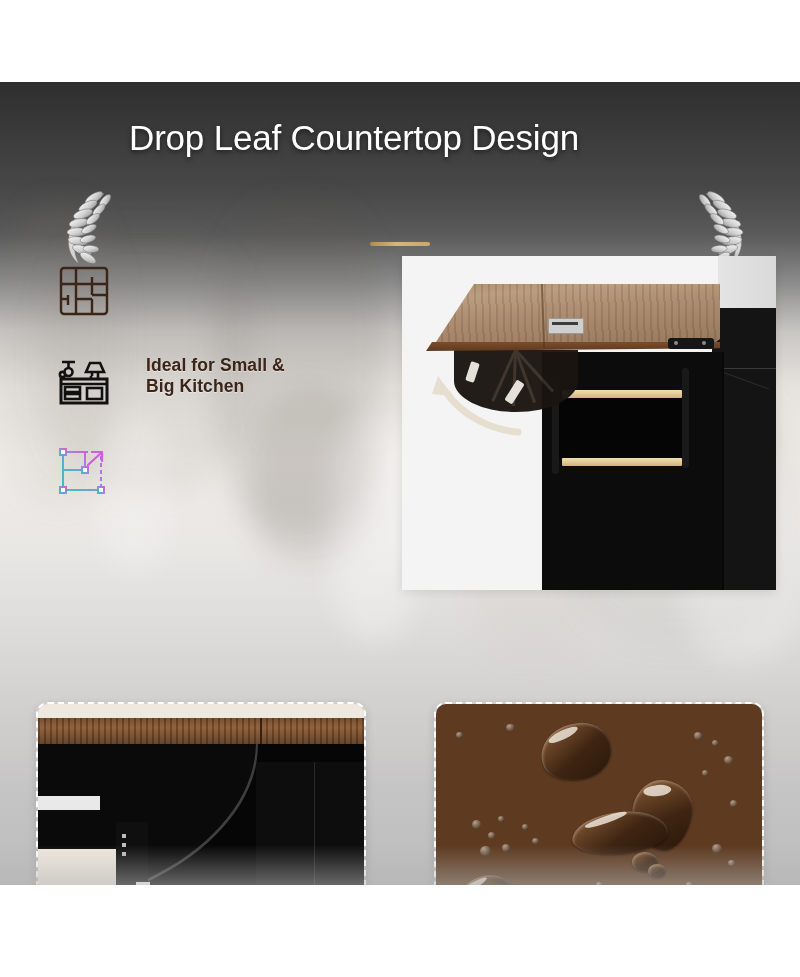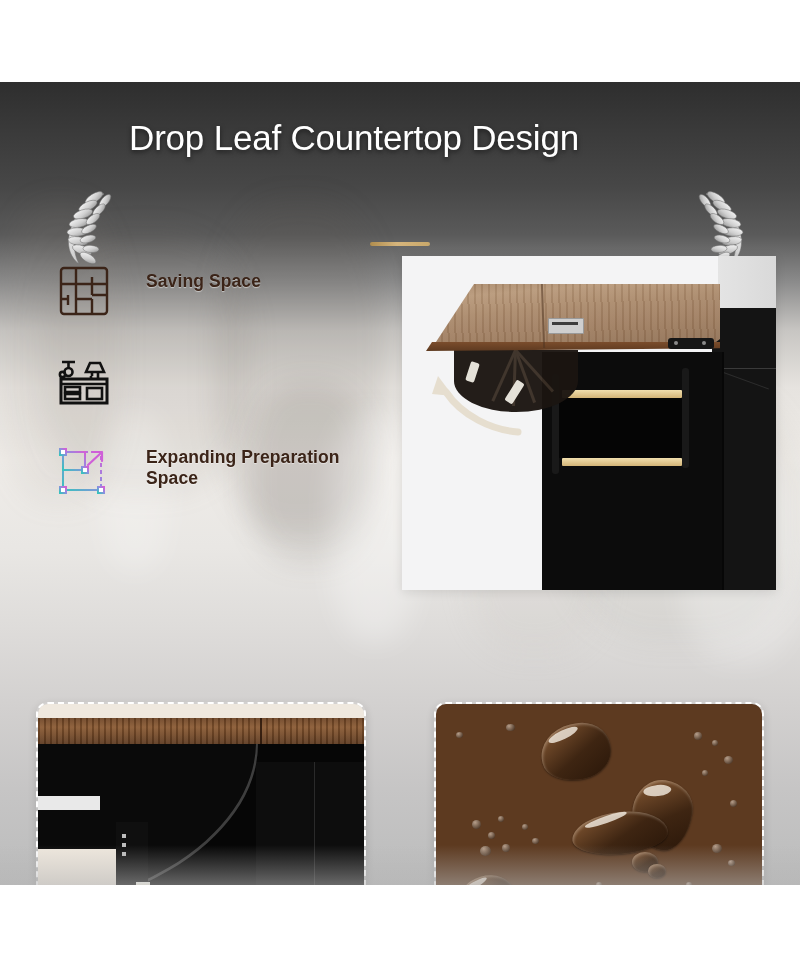--- a/index.html
+++ b/index.html
@@ -254,39 +254,40 @@
 
     <div class="features">
 
       <div class="feat f1">
         <span class="ico">
           <svg viewBox="0 0 52 52" width="52" height="52" fill="none" stroke="#3b2418" stroke-width="2.4">
             <rect x="3" y="3" width="46" height="46" rx="3"></rect>
             <path d="M3 19 H18 M18 3 V49 M18 19 H34 M34 12 V30 M34 19 H49 M34 30 H49 M18 34 H34 M34 34 V49 M3 34 H10 M10 30 V40"></path>
           </svg>
         </span>
-        <span class="ftxt">Saving Space</span>
       </div>
 
       <div class="feat f2">
         <span class="ico">
           <svg viewBox="0 0 52 52" width="52" height="52" fill="none" stroke="#111111" stroke-width="2.6">
             <path d="M4 7 H17 M10.5 7 V13"></path>
             <circle cx="10.5" cy="17" r="4"></circle>
             <circle cx="4.5" cy="19.5" r="2.6"></circle>
             <path d="M28 17 L32 8 H42 L46 17 Z"></path>
             <path d="M34 17 V21 M40 17 V21"></path>
             <rect x="3" y="24" width="46" height="24" stroke-width="3"></rect>
             <path d="M3 29 H49"></path>
             <rect x="7" y="32" width="15" height="5"></rect>
             <rect x="7" y="39" width="15" height="5"></rect>
             <rect x="29" y="33" width="15" height="11"></rect>
             <path d="M33 24 V21 M40 24 V21"></path>
           </svg>
         </span>
+        <span class="ftxt" style="white-space:pre-line">Ideal for Small &amp;
+Big Kitchen</span>
       </div>
 
       <div class="feat f3">
         <span class="ico">
           <svg viewBox="0 0 52 52" width="52" height="52" fill="none">
             <defs>
               <linearGradient id="tp" x1="0" y1="1" x2="1" y2="0">
                 <stop offset="0%" stop-color="#36c3bd"></stop>
                   <stop offset="55%" stop-color="#8f8de0"></stop>
                   <stop offset="100%" stop-color="#d45fd6"></stop>
@@ -297,22 +298,20 @@
             <rect x="5" y="7" width="22" height="18" stroke="url(#tp)" stroke-width="2"></rect>
             <path d="M30 20 L44 7 M44 7 H35 M44 7 V16" stroke="#cf5fd8" stroke-width="2.2" stroke-linecap="round"></path>
             <g fill="#ffffff" stroke="url(#tp)" stroke-width="2">
               <rect x="2" y="4" width="6" height="6"></rect>
               <rect x="2" y="42" width="6" height="6"></rect>
               <rect x="24" y="22" width="6" height="6"></rect>
               <rect x="40" y="42" width="6" height="6"></rect>
             </g>
           </svg>
         </span>
-        <span class="ftxt" style="white-space:pre-line">Expanding Preparation
-Space</span>
       </div>
     </div>
 
     <div class="hero">
       <div class="wall"></div>
       <div class="wall2"></div>
 
       <div class="cab2">
           <b></b>
           <i></i>

